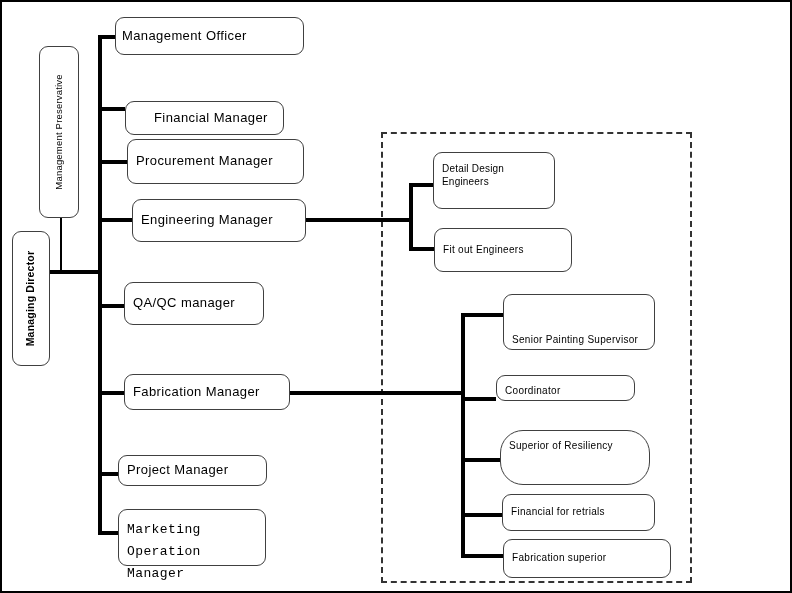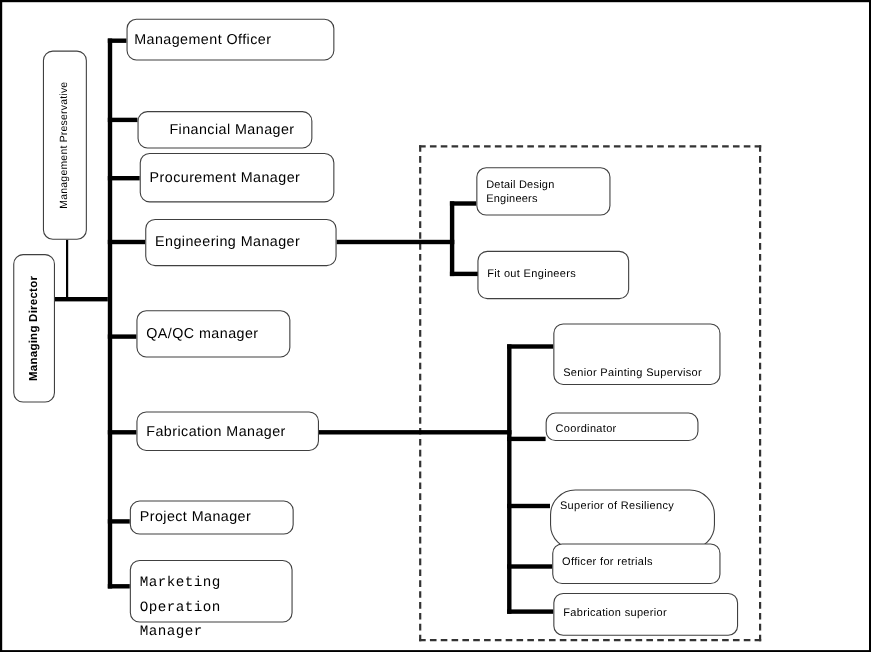--- a/index.html
+++ b/index.html
@@ -109,36 +109,36 @@
   <div class="node" style="left:122px; top:372px; width:166px; height:36px;">
     <span>Fabrication Manager</span>
   </div>
   <div class="node" style="left:116px; top:453px; width:149px; height:31px;">
     <span>Project Manager</span>
   </div>
   <div class="node top-align lh-loose" style="left:116px; top:507px; width:148px; height:57px;">
     <span>Marketing Operation Manager</span>
   </div>
 
-  <div class="node tiny top-align lh-tight" style="left:431px; top:150px; width:122px; height:44px;">
+  <div class="node tiny top-align lh-tight" style="left:431px; top:150px; width:122px; height:57px;">
     <span>Detail Design Engineers</span>
   </div>
   <div class="node small" style="left:432px; top:226px; width:138px; height:44px;">
     <span>Fit out Engineers</span>
   </div>
 
   <div class="node small top-align lh-mid" style="left:501px; top:292px; width:152px; height:56px;align-items:flex-end;">
     <span>Senior Painting Supervisor</span>
   </div>
   <div class="node small top-align" style="left:494px; top:373px; width:139px; height:26px;">
     <span>Coordinator</span>
   </div>
-  <div class="node small top-align" style="left:498px; top:443px; width:150px; height:55px;border-radius:23px;">
+  <div class="node small top-align" style="left:498px; top:428px; width:150px; height:55px;border-radius:23px;">
     <span>Superior of Resiliency</span>
   </div>
   <div class="node small" style="left:500px; top:492px; width:153px; height:37px;">
-    <span>Officer for retrials</span>
+    <span>Financial for retrials</span>
   </div>
   <div class="node small" style="left:501px; top:537px; width:168px; height:39px;">
     <span>Fabrication superior</span>
   </div>
 
 </div>
 
 </body></html>

